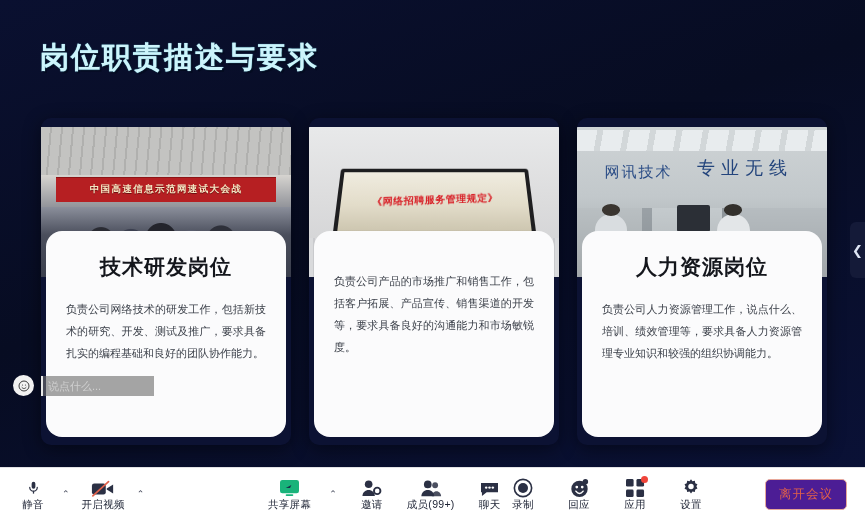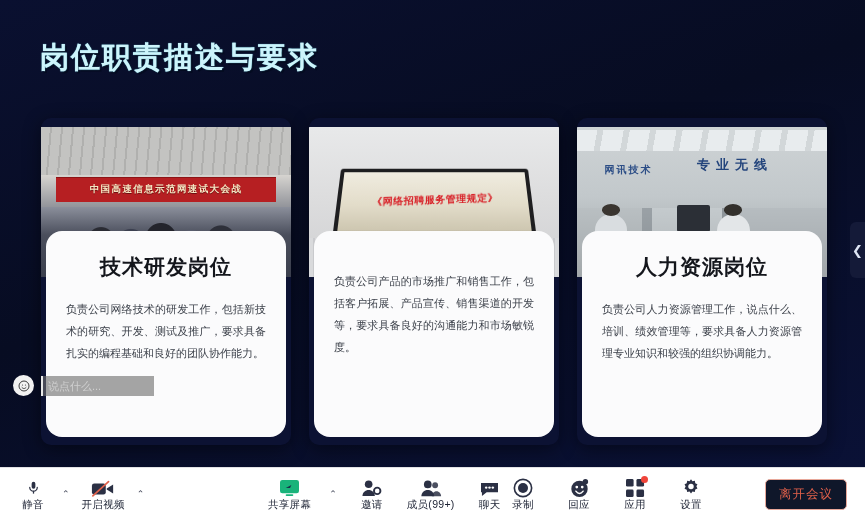--- a/index.html
+++ b/index.html
@@ -74,22 +74,22 @@
      color:#d81f26;font-size:10px;font-weight:bold;letter-spacing:.5px;
      display:flex;align-items:center;justify-content:center;white-space:nowrap;overflow:hidden;
      transform:perspective(220px) rotateX(14deg) skewY(-2deg);}
   .ph2 .desk { position:absolute;left:0;bottom:0;width:100%;height:26%;
      background:repeating-linear-gradient(90deg,#d9dadc 0 4px,#c9cacd 4px 6px);}
 
   
   .ph3 { background:linear-gradient(180deg,#cfd4d6 0%,#c2c8cb 46%,#9aa0a4 100%); }
   .ph3 .lights { position:absolute;left:0;top:2%;width:100%;height:14%;
      background:repeating-linear-gradient(100deg,#e8ecee 0 20px,#d2d7d9 20px 26px);}
-  .ph3 .wt1 { position:absolute;left:11%;top:24%;color:#2b4d86;font-size:10px;font-weight:bold;letter-spacing:2px;white-space:nowrap;text-align:center;}
-  .ph3 .wt2 { position:absolute;left:48%;top:19%;color:#23447c;font-size:13px;font-weight:bold;letter-spacing:6px;white-space:nowrap;}
+  .ph3 .wt1 { position:absolute;left:11%;top:24%;color:#2b4d86;font-size:15px;font-weight:normal;letter-spacing:2px;white-space:nowrap;text-align:center;}
+  .ph3 .wt2 { position:absolute;left:48%;top:19%;color:#23447c;font-size:18px;font-weight:normal;letter-spacing:6px;white-space:nowrap;}
   .ph3 .cubes { position:absolute;left:0;bottom:0;width:100%;height:46%;
      background:
        linear-gradient(180deg,rgba(0,0,0,0) 0%,rgba(0,0,0,.12) 100%),
        linear-gradient(90deg,#b9bfc2 0 26%,#9aa1a6 26% 30%,#c4cacd 30% 58%,#8f969b 58% 62%,#b6bcc0 62% 100%);}
   .ph3 .orange1 { position:absolute;left:18%;bottom:22%;width:22%;height:9%;background:#e2622c;}
   .ph3 .orange2 { position:absolute;left:62%;bottom:20%;width:22%;height:9%;background:#e2622c;}
   .ph3 .mon { position:absolute;left:40%;bottom:30%;width:13%;height:18%;background:#2b2f36;border-radius:2px;}
   .ph3 .p1 { position:absolute;left:7%;bottom:16%;width:13%;height:26%;background:#d9dde0;border-radius:22px 22px 0 0;}
   .ph3 .p1::before{content:"";position:absolute;left:22%;top:-26%;width:56%;height:30%;background:#3a3530;border-radius:50%;}
   .ph3 .p2 { position:absolute;left:56%;bottom:16%;width:13%;height:26%;background:#e3e6e8;border-radius:22px 22px 0 0;}
@@ -139,21 +139,21 @@
 
   .tb-item {
     display:flex; flex-direction:column; align-items:center; gap:0;
     cursor:pointer; min-width:34px; position:relative;
   }
   .tb-ico { height:21px; display:flex; align-items:flex-end; justify-content:center; }
   .tb-lbl { font-size:10.5px; color:#1c2233; white-space:nowrap; letter-spacing:.3px; }
   .caret { font-size:9px; color:#3a3f52; margin-bottom:13px; cursor:pointer; }
 
   .leave-btn {
-    border:1px solid #e8a89a; color:#e0604a; background:#0f172a;
+    border:1px solid #e8a89a; color:#e0604a; background:#4c1d95;
     border-radius:5px; font-size:12.5px; padding:6px 13px; cursor:pointer;
     font-family:Liberation Serif, serif; letter-spacing:1px;
   }
   .badge-dot {
     position:absolute; top:-1px; right:4px; width:7px; height:7px;
     background:#f0453a; border-radius:50%;
   }
 </style>
 </head>
 <body>

